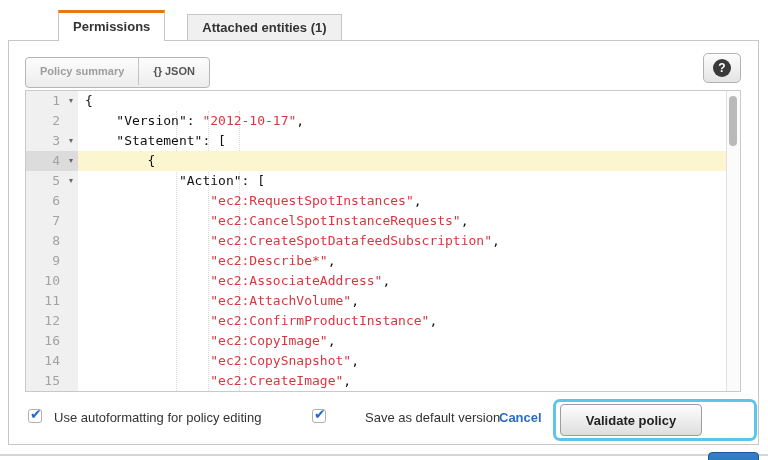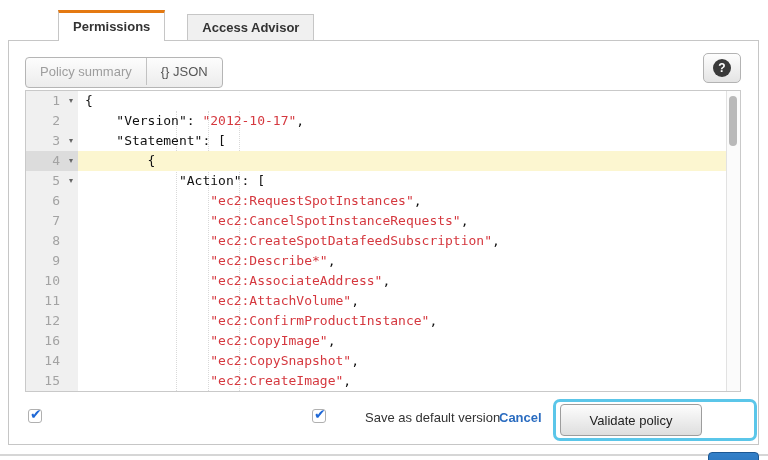--- a/index.html
+++ b/index.html
@@ -10,21 +10,21 @@
   .tab{box-sizing:border-box;height:27px;padding:0 14px;background:#f0f0f0;border:1px solid #c6c6c6;
        font-size:13px;font-weight:bold;color:#333;line-height:25px;cursor:pointer;white-space:nowrap;}
   .tab.active{height:31px;background:#fff;border-top:3px solid #e47911;border-bottom:none;line-height:27px;}
 
   
   .panel{position:absolute;left:8px;top:40px;width:751px;height:405px;box-sizing:border-box;
          background:#fff;border:1px solid #c6c6c6;z-index:1;}
 
   
   .segctl{position:absolute;left:16px;top:16px;height:29px;display:flex;border:1px solid #b5b5b5;border-radius:4px;overflow:hidden;background:linear-gradient(#fdfdfd,#ececec);}
-  .seg{box-sizing:border-box;height:27px;line-height:27px;padding:0 14px;font-size:13px;font-weight:normal;cursor:pointer;}
+  .seg{box-sizing:border-box;height:27px;line-height:27px;padding:0 14px;font-size:11px;font-weight:bold;cursor:pointer;}
   .seg.summary{color:#9d9d9d;border-right:1px solid #c2c2c2;}
   .seg.json{color:#555;}
 
   
   .helpbtn{position:absolute;right:17px;top:12px;width:38px;height:30px;box-sizing:border-box;border:1px solid #b3b3b3;border-radius:5px;
            background:linear-gradient(#fdfdfd,#e4e4e4);display:flex;align-items:center;justify-content:center;cursor:pointer;}
   .helpcircle{width:18px;height:18px;border-radius:50%;background:#3a3a3a;color:#fff;font-size:12px;font-weight:bold;
               display:flex;align-items:center;justify-content:center;line-height:18px;}
 
   
@@ -42,33 +42,33 @@
   .vscroll{position:absolute;right:0;top:0;bottom:0;width:13px;background:#fbfbfb;border-left:1px solid #e2e2e2;z-index:3;}
   .vthumb{position:absolute;left:2px;top:5px;width:8px;height:50px;border-radius:4px;background:#b9b9b9;cursor:grab;}
 
   
   .footer{position:absolute;left:0;right:0;top:358px;height:44px;font-size:13px;color:#333;}
   .checkbox{position:absolute;width:14px;height:14px;box-sizing:border-box;background:#fff;border:1px solid #b0b0b0;border-radius:3px;cursor:pointer;}
   .checkbox .tick{position:absolute;left:1px;top:-4px;color:#1f68d6;font-size:14px;font-weight:bold;font-family:"DejaVu Sans",sans-serif;}
   .cblabel{position:absolute;top:11px;white-space:nowrap;}
   .cancel{position:absolute;top:11px;color:#2a6cc0;font-weight:bold;cursor:pointer;white-space:nowrap;}
   .ring{position:absolute;left:544px;top:0;width:204px;height:42px;box-sizing:border-box;border:3px solid #5bc6e9;border-radius:7px;}
-  .btn{position:absolute;top:5px;height:32px;box-sizing:border-box;border-radius:4px;font-size:13px;font-weight:normal;
+  .btn{position:absolute;top:5px;height:32px;box-sizing:border-box;border-radius:4px;font-size:13px;font-weight:bold;
        display:flex;align-items:center;justify-content:center;cursor:pointer;}
   .btn.validate{left:551px;width:142px;background:linear-gradient(#fdfdfd,#dedede);border:1px solid #9d9d9d;color:#222;}
   .btn.save{left:699px;width:51px;background:linear-gradient(#3380c9,#2268ae);border:1px solid #1b5793;color:#fff;margin-top:48px;}
 
   .page-divider{position:absolute;left:0;top:454px;width:768px;height:2px;background:#d6d6d6;}
 </style>
 </head>
 <body>
 
 <div class="tabbar">
     <div class="tab active">Permissions</div>
-    <div class="tab">Access Advisor</div>
+    <div class="tab">Attached entities (1)</div>
   </div>
 
 <div class="panel">
 
   <div class="segctl">
     <div class="seg summary">Policy summary</div>
     <div class="seg json">{} JSON</div>
   </div>
 
   <div class="helpbtn">
@@ -115,20 +115,21 @@
       </div>
     <div class="vscroll">
       <div class="vthumb"></div>
     </div>
   </div>
 
   <div class="footer">
     <div class="checkbox" style="left:19px;top:10px">
       <span class="tick">✔</span>
     </div>
+    <div class="cblabel" style="left:45px">Use autoformatting for policy editing</div>
 
     <div class="checkbox" style="left:303px;top:10px">
       <span class="tick">✔</span>
     </div>
     <div class="cblabel" style="left:356px">Save as default version</div>
 
     <div class="cancel" style="left:490px">Cancel</div>
 
     <div class="ring"></div>
     <div class="btn validate">Validate policy</div>

